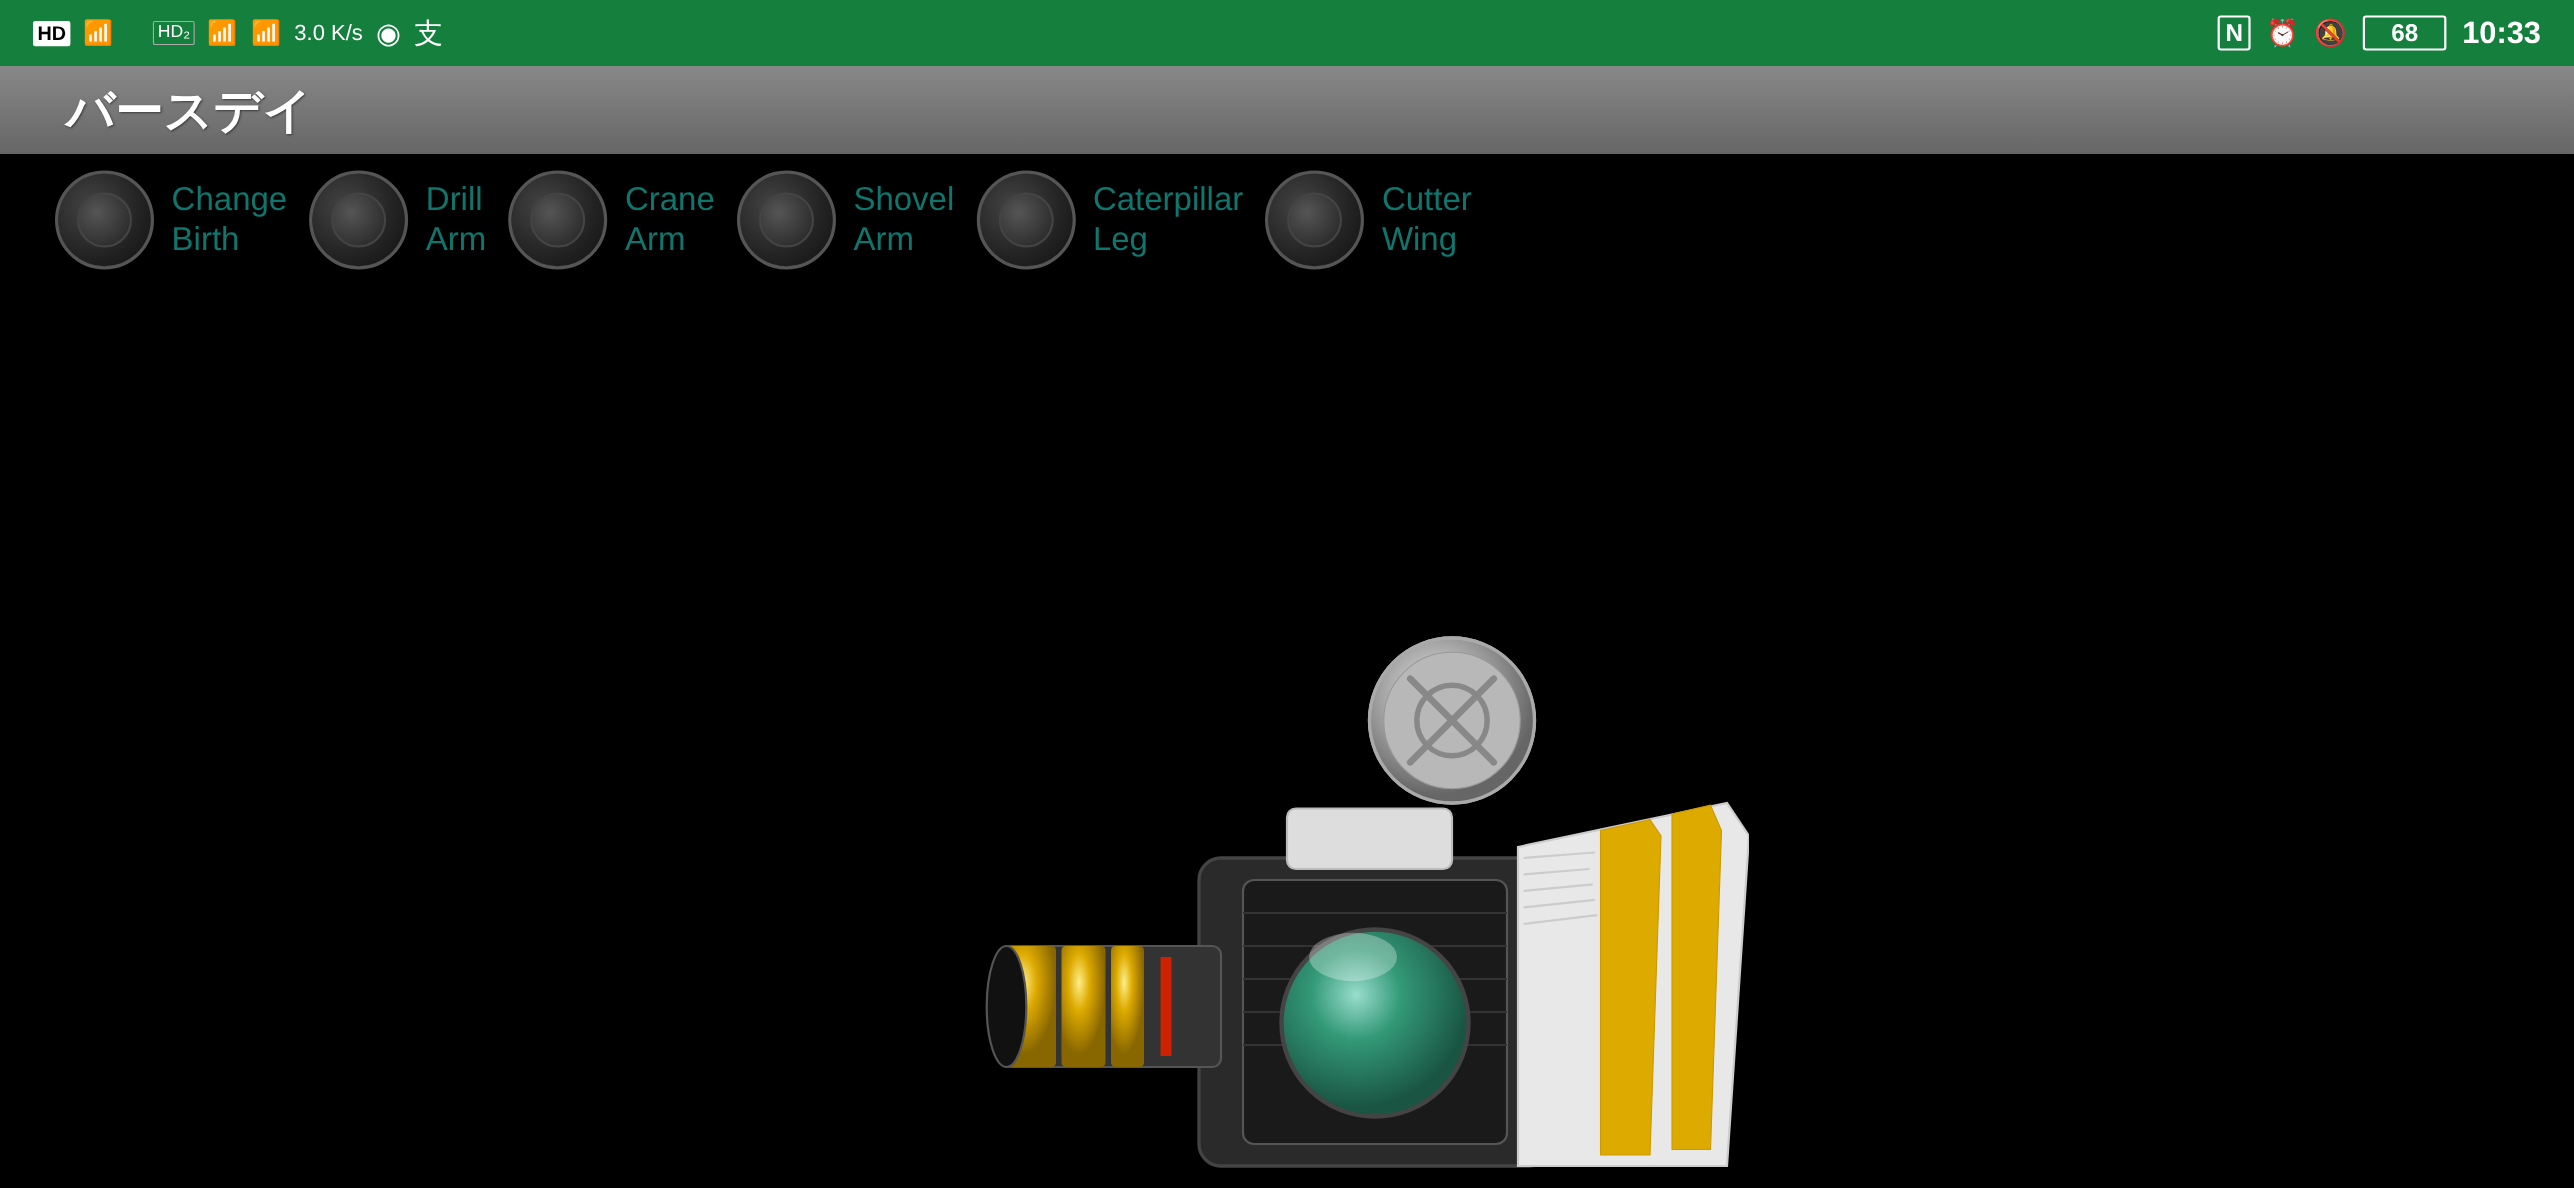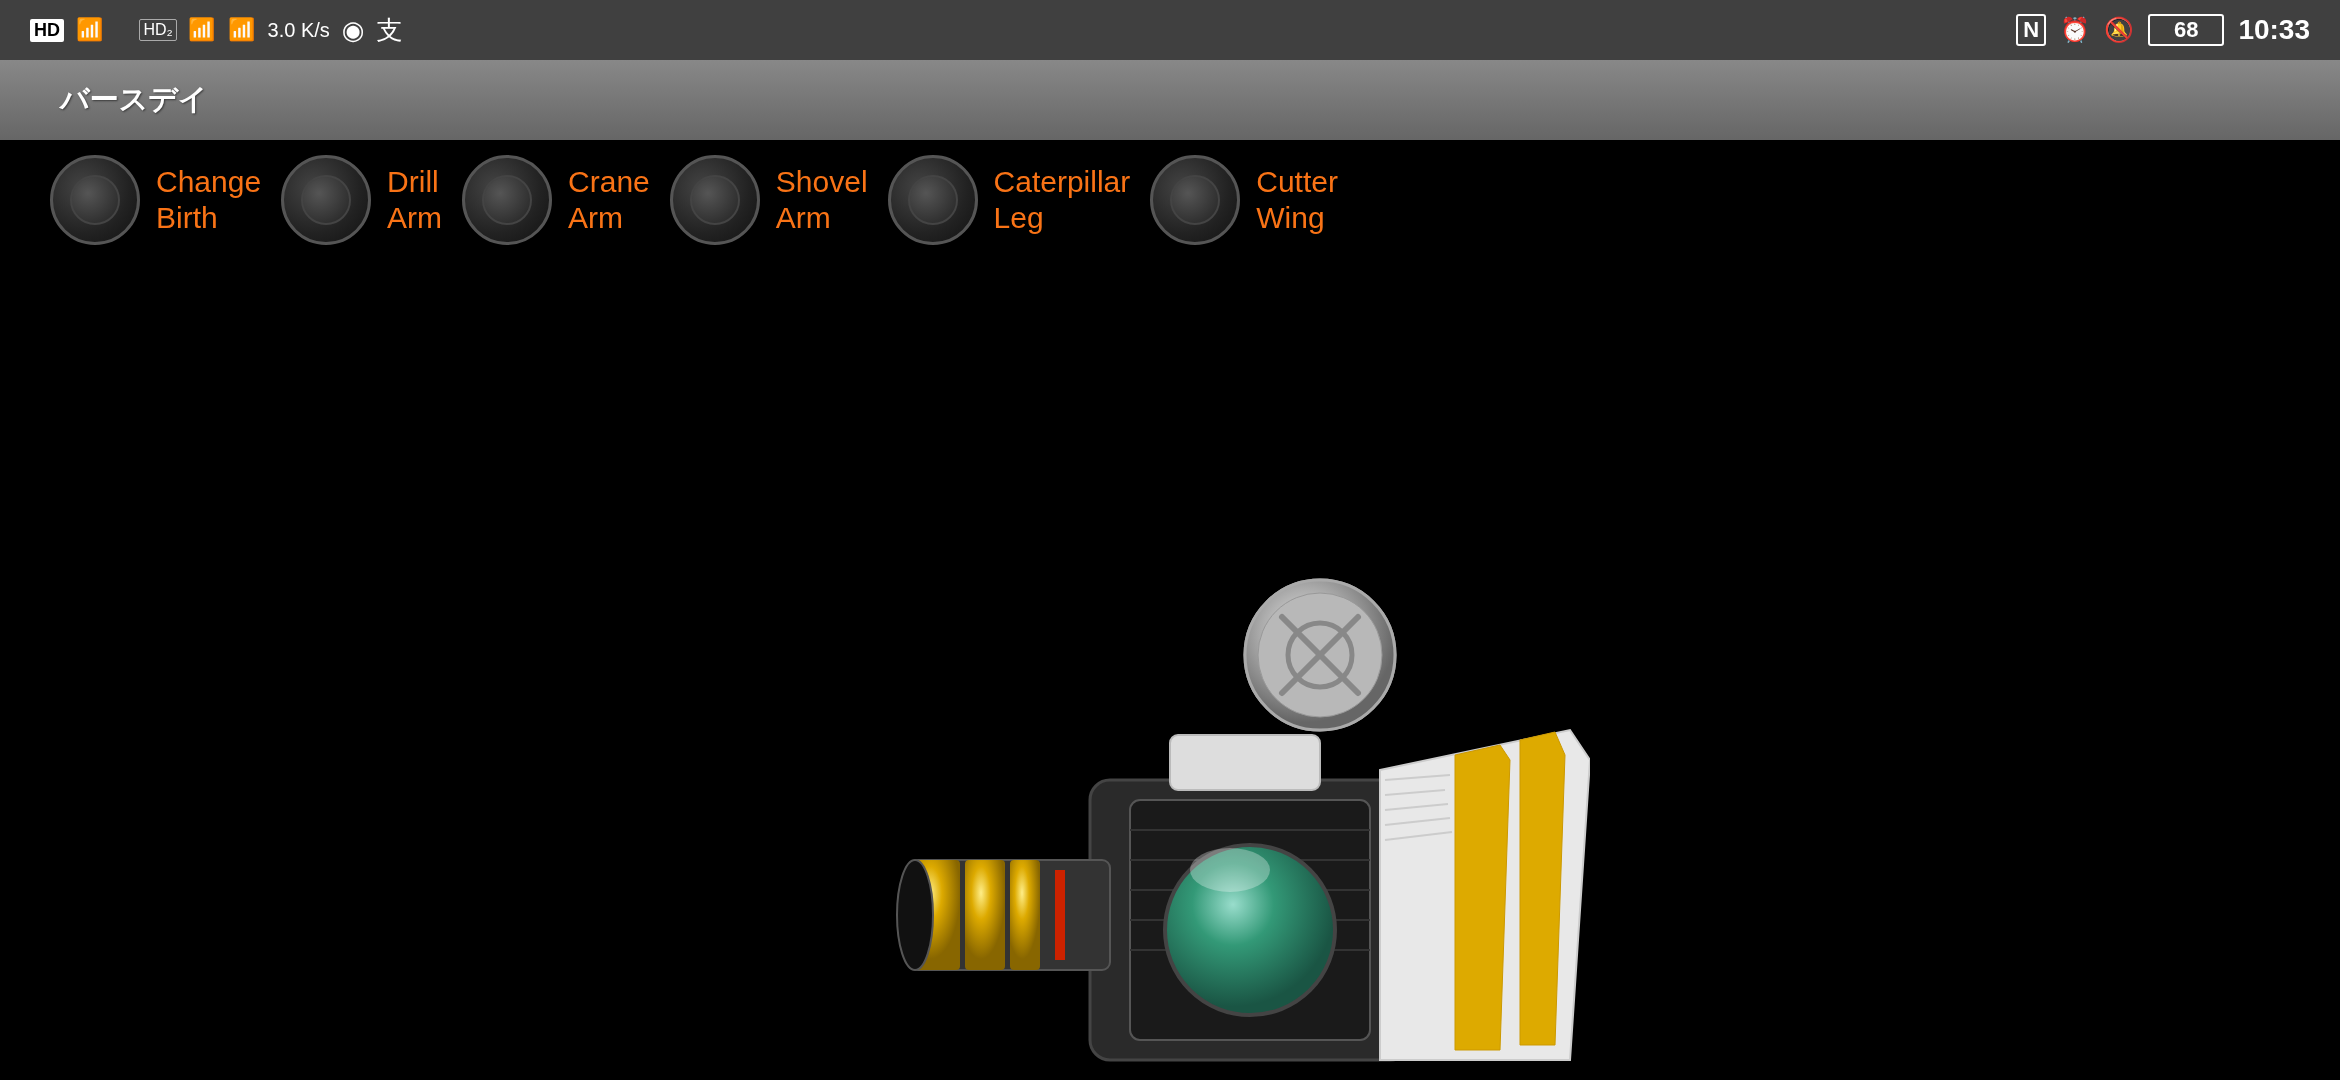--- a/index.html
+++ b/index.html
@@ -10,21 +10,21 @@
       background: #000;
       font-family: 'Arial', sans-serif;
       overflow: hidden;
       position: relative;
     }
 
     
     .status-bar {
       width: 100%;
       height: 60px;
-      background: #404040;
+      background: #15803d;
       display: flex;
       align-items: center;
       justify-content: space-between;
       padding: 0 30px;
       position: absolute;
       top: 0;
       left: 0;
       z-index: 10;
     }
 
@@ -53,21 +53,21 @@
       width: 100%;
       height: 80px;
       background: linear-gradient(180deg, #888 0%, #666 100%);
       display: flex;
       align-items: center;
       padding-left: 60px;
     }
 
     .title-text {
       color: #fff;
-      font-size: 29px;
+      font-size: 44px;
       font-weight: bold;
       text-shadow: 1px 1px 2px rgba(0,0,0,0.5);
       font-family: Liberation Mono, monospace;
     }
 
     
     .button-row {
       position: absolute;
       top: 155px;
       left: 50px;
@@ -108,21 +108,21 @@
       background: radial-gradient(circle at 35% 35%, #555, #222);
       border: 2px solid #444;
     }
 
     .radio-circle.active .radio-circle-inner {
       background: radial-gradient(circle at 35% 35%, #aaff44, #66cc00);
       border-color: #88ee22;
     }
 
     .btn-label {
-      color: #f97316;
+      color: #0f766e;
       font-size: 30px;
       line-height: 1.2;
       max-width: 160px;
     }
 
     
     .device-area {
       position: absolute;
       bottom: 0;
       left: 50%;

